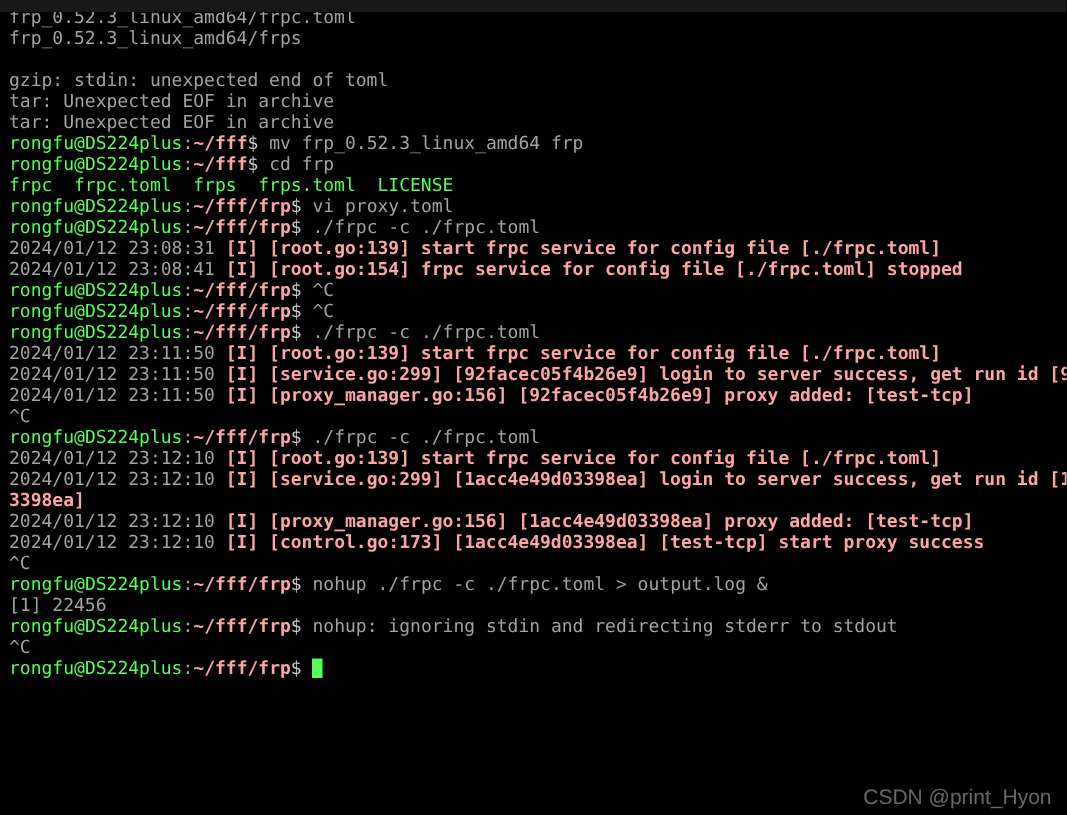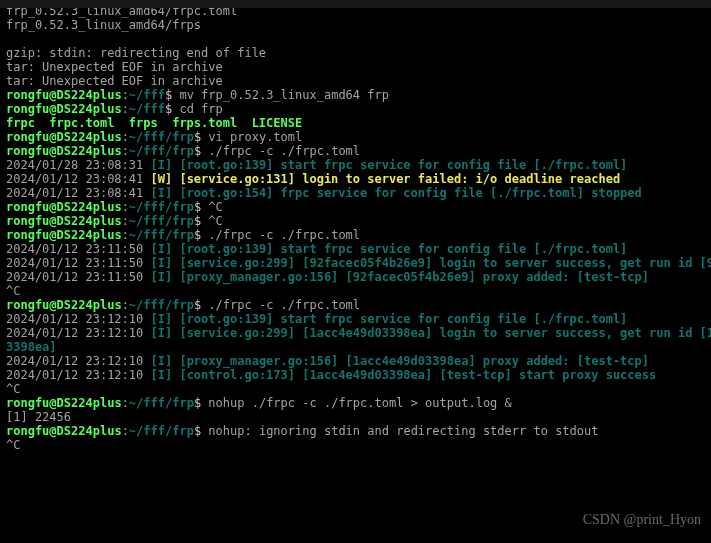--- a/index.html
+++ b/index.html
@@ -11,74 +11,73 @@
     line-height: 14px;
     color: #ccc;
     width: 711px;
     height: 543px;
     box-sizing: border-box;
     position: relative;
     overflow: hidden;
   }
   .line { white-space: pre; }
   .white { color: #a3a3a3; }
-  .green { color: #55ff55; font-weight: bold; }
-  .cyan { color: #0f766e; font-weight: bold; }
+  .green { color: #55ff55; font-weight: normal; }
+  .cyan { color: #fca5a5; font-weight: bold; }
   .yellow { color: #e9e957; font-weight: bold; }
   .dollar { color: #ccc; }
   .cursor {
     display: inline-block;
     width: 7px;
     height: 13px;
     background: #55ff55;
     vertical-align: text-bottom;
   }
   .watermark {
     position: absolute;
-    bottom: 16px;
+    bottom: 5px;
     right: 10px;
     color: rgba(255,255,255,0.4);
-    font-family: Liberation Serif, serif;
+    font-family: Liberation Sans, sans-serif;
     font-size: 14px;
   }
   
   .titlebar {
     position: absolute;
     top: 0; left: 0; right: 0;
     height: 8px;
     background: #181818;
   }
 </style>
 </head>
 <body>
 
 <div class="titlebar"></div>
 
 <div>
 
 <div class="line white">frp_0.52.3_linux_amd64/frpc.toml</div>
 <div class="line white">frp_0.52.3_linux_amd64/frps</div>
 <div class="line">&nbsp;</div>
-<div class="line white">gzip: stdin: redirecting end of file</div>
+<div class="line white">gzip: stdin: unexpected end of toml</div>
 <div class="line white">tar: Unexpected EOF in archive</div>
 <div class="line white">tar: Unexpected EOF in archive</div>
 
 <div class="line"><span class="green">rongfu</span><span class="green">@</span><span class="green">DS224plus</span><span class="white">:</span><span class="cyan">~/fff</span><span class="dollar">$ </span><span class="white">mv frp_0.52.3_linux_amd64 frp</span></div>
 
 <div class="line"><span class="green">rongfu</span><span class="green">@</span><span class="green">DS224plus</span><span class="white">:</span><span class="cyan">~/fff</span><span class="dollar">$ </span><span class="white">cd frp</span></div>
 
 
 <div class="line green">frpc  frpc.toml  frps  frps.toml  LICENSE</div>
 
 <div class="line"><span class="green">rongfu</span><span class="green">@</span><span class="green">DS224plus</span><span class="white">:</span><span class="cyan">~/fff/frp</span><span class="dollar">$ </span><span class="white">vi proxy.toml</span></div>
 
 <div class="line"><span class="green">rongfu</span><span class="green">@</span><span class="green">DS224plus</span><span class="white">:</span><span class="cyan">~/fff/frp</span><span class="dollar">$ </span><span class="white">./frpc -c ./frpc.toml</span></div>
 
-<div class="line"><span class="white">2024/01/28 23:08:31 </span><span class="cyan">[I] </span><span class="cyan">[root.go:139] start frpc service for config file [./frpc.toml]</span></div>
-<div class="line"><span class="white">2024/01/12 23:08:41 </span><span class="yellow">[W] </span><span class="yellow">[service.go:131] login to server failed: i/o deadline reached</span></div>
+<div class="line"><span class="white">2024/01/12 23:08:31 </span><span class="cyan">[I] </span><span class="cyan">[root.go:139] start frpc service for config file [./frpc.toml]</span></div>
 <div class="line"><span class="white">2024/01/12 23:08:41 </span><span class="cyan">[I] </span><span class="cyan">[root.go:154] frpc service for config file [./frpc.toml] stopped</span></div>
 
 <div class="line"><span class="green">rongfu</span><span class="green">@</span><span class="green">DS224plus</span><span class="white">:</span><span class="cyan">~/fff/frp</span><span class="dollar">$ </span><span class="white">^C</span></div>
 <div class="line"><span class="green">rongfu</span><span class="green">@</span><span class="green">DS224plus</span><span class="white">:</span><span class="cyan">~/fff/frp</span><span class="dollar">$ </span><span class="white">^C</span></div>
 
 <div class="line"><span class="green">rongfu</span><span class="green">@</span><span class="green">DS224plus</span><span class="white">:</span><span class="cyan">~/fff/frp</span><span class="dollar">$ </span><span class="white">./frpc -c ./frpc.toml</span></div>
 
 <div class="line"><span class="white">2024/01/12 23:11:50 </span><span class="cyan">[I] </span><span class="cyan">[root.go:139] start frpc service for config file [./frpc.toml]</span></div>
 <div class="line"><span class="white">2024/01/12 23:11:50 </span><span class="cyan">[I] </span><span class="cyan">[service.go:299] [92facec05f4b26e9] login to server success, get run id [92facec05f</span></div>
 <div class="line"><span class="white">2024/01/12 23:11:50 </span><span class="cyan">[I] </span><span class="cyan">[proxy_manager.go:156] [92facec05f4b26e9] proxy added: [test-tcp]</span></div>
@@ -92,16 +91,17 @@
 <div class="line"><span class="white">2024/01/12 23:12:10 </span><span class="cyan">[I] </span><span class="cyan">[proxy_manager.go:156] [1acc4e49d03398ea] proxy added: [test-tcp]</span></div>
 <div class="line"><span class="white">2024/01/12 23:12:10 </span><span class="cyan">[I] </span><span class="cyan">[control.go:173] [1acc4e49d03398ea] [test-tcp] start proxy success</span></div>
 <div class="line white">^C</div>
 
 <div class="line"><span class="green">rongfu</span><span class="green">@</span><span class="green">DS224plus</span><span class="white">:</span><span class="cyan">~/fff/frp</span><span class="dollar">$ </span><span class="white">nohup ./frpc -c ./frpc.toml &gt; output.log &amp;</span></div>
 <div class="line white">[1] 22456</div>
 
 <div class="line"><span class="green">rongfu</span><span class="green">@</span><span class="green">DS224plus</span><span class="white">:</span><span class="cyan">~/fff/frp</span><span class="dollar">$ </span><span class="white">nohup: ignoring stdin and redirecting stderr to stdout</span></div>
 <div class="line white">^C</div>
 
+<div class="line"><span class="green">rongfu</span><span class="green">@</span><span class="green">DS224plus</span><span class="white">:</span><span class="cyan">~/fff/frp</span><span class="dollar">$ </span><span class="cursor"></span></div>
 
 </div>
 
 <div class="watermark">CSDN @print_Hyon</div>
 
 </body></html>

